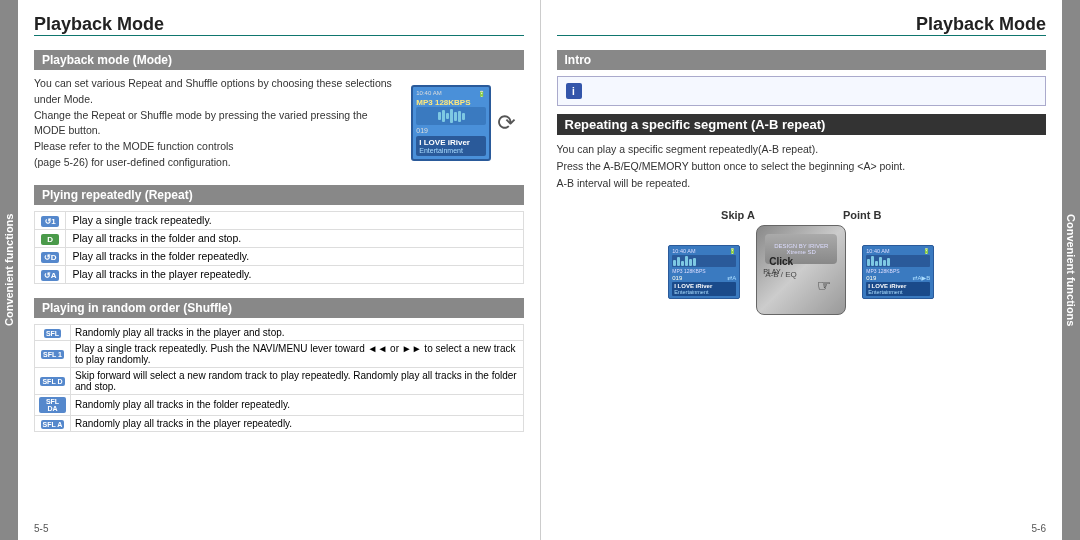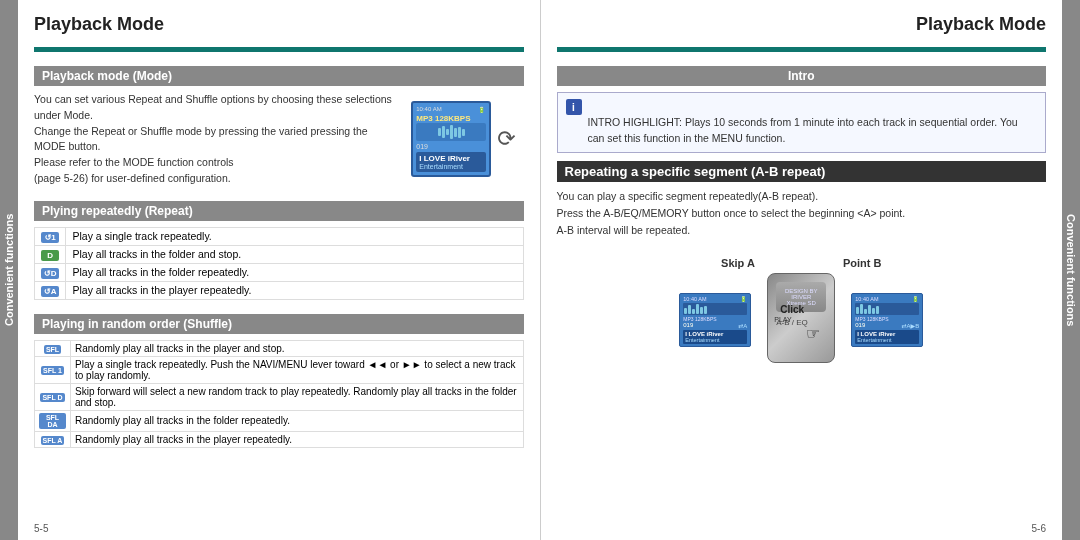--- a/index.html
+++ b/index.html
@@ -42,22 +42,22 @@
       border-right: 1px solid #ccc;
       overflow: hidden;
     }
     .panel:last-child { border-right: none; }
 
     .panel-title {
       font-size: 18px;
       font-weight: bold;
       color: #222;
       margin-bottom: 10px;
-      border-bottom: 5px solid #0f766e;
-      padding-bottom: 12px;
+      border-bottom: 1px solid #0f766e;
+      padding-bottom: 0;
     }
 
     
     .section-header {
       background: #888;
       color: white;
       font-size: 12px;
       font-weight: bold;
       padding: 3px 8px;
       margin-bottom: 6px;
@@ -231,21 +231,21 @@
     .ab-devices {
       display: flex;
       gap: 16px;
       align-items: flex-end;
       justify-content: center;
       margin-top: 6px;
     }
 
     
     .phys-device {
-      width: 68px;
+      width: 90px;
       height: 90px;
       background: linear-gradient(135deg, #888 0%, #ccc 50%, #999 100%);
       border-radius: 8px;
       border: 1px solid #666;
       position: relative;
       display: flex;
       flex-direction: column;
       align-items: center;
       justify-content: flex-end;
       padding: 4px;
@@ -412,26 +412,25 @@
       </tr>
     </tbody>
       </table>
 
     <div class="page-num page-num-left">5-5</div>
   </div>
 
   <div class="panel panel-relative">
     <div class="panel-title" style="text-align:right;">Playback Mode</div>
 
-    <div class="section-header" style="text-align:center;">Intro</div>
+    <div class="section-header" style="text-align:left;">Intro</div>
     <div class="intro-box">
       <div class="info-icon">i</div>
       <div class="intro-text">
         <br>
-        <div>INTRO HIGHLIGHT: Plays 10 seconds from 1 minute into each track in sequential order. You can set this function in the MENU function.</div>
       </div>
     </div>
 
     <div class="section-header-dark">Repeating a specific segment (A-B repeat)</div>
     <div class="ab-desc">
       <div>You can play a specific segment repeatedly(A-B repeat).</div>
       <div>Press the A-B/EQ/MEMORY button once to select the beginning &lt;A&gt; point.</div>
       <div>A-B interval will be repeated.</div>
     </div>
 

